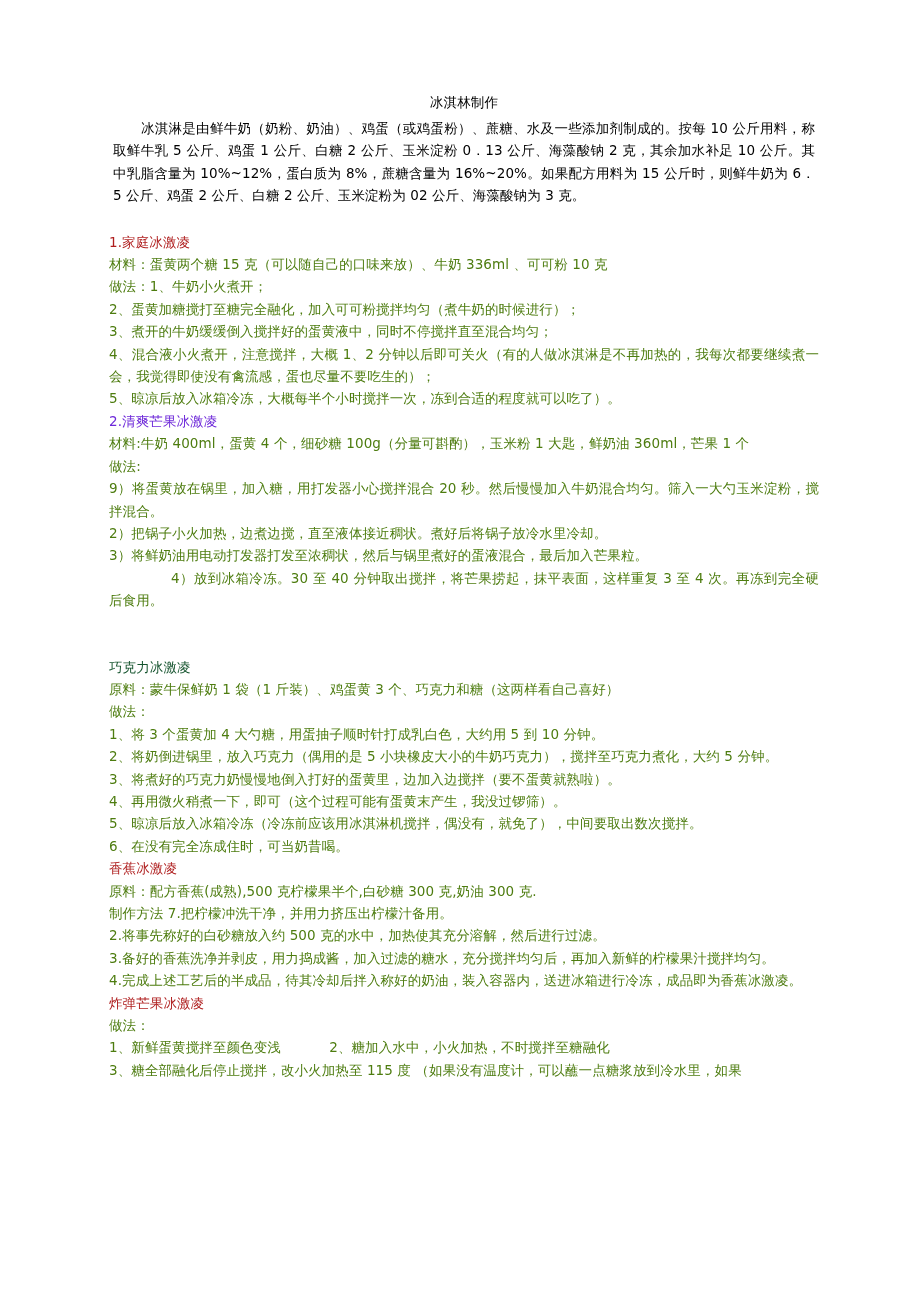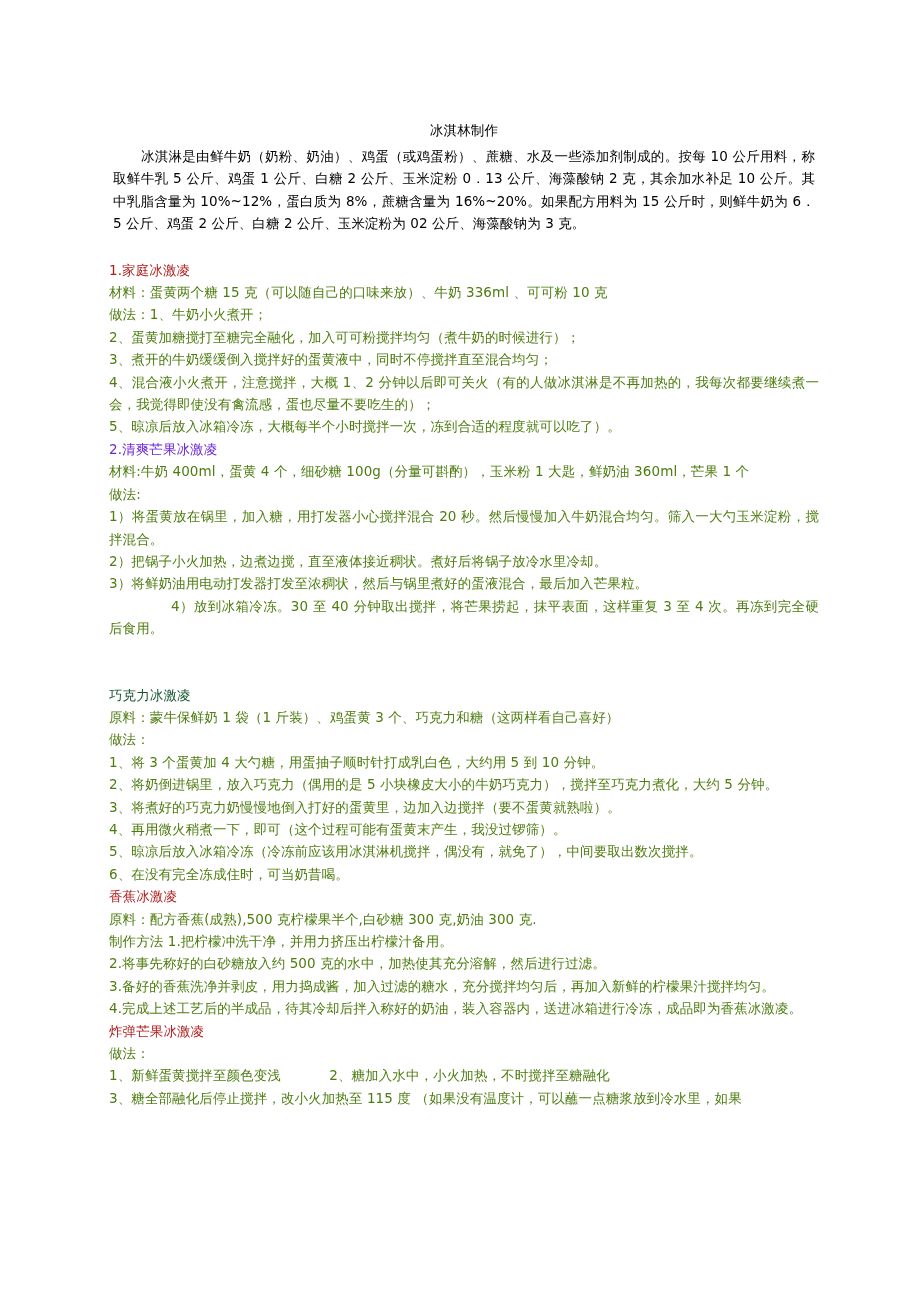--- a/index.html
+++ b/index.html
@@ -13,21 +13,21 @@
     width: 920px;
     height: 1302px;
     background: #ffffff;
     box-sizing: border-box;
     overflow: hidden;
     font-family: "DejaVu Sans", "Liberation Sans", sans-serif;
   }
   .content {
     position: absolute;
     left: 109px;
-    top: 120px;
+    top: 92px;
     width: 710px;
   }
   .doc-title {
     text-align: center;
     font-size: 13.5px;
     line-height: 21px;
     color: #000000;
     margin: 0 0 4px 0;
     letter-spacing: 0.2px;
   }
@@ -84,42 +84,42 @@
       <div class="line">2、蛋黄加糖搅打至糖完全融化，加入可可粉搅拌均匀（煮牛奶的时候进行）；</div>
       <div class="line">3、煮开的牛奶缓缓倒入搅拌好的蛋黄液中，同时不停搅拌直至混合均匀；</div>
       <div class="line wrap">4、混合液小火煮开，注意搅拌，大概 1、2 分钟以后即可关火（有的人做冰淇淋是不再加热的，我每次都要继续煮一会，我觉得即使没有禽流感，蛋也尽量不要吃生的）；</div>
       <div class="line">5、晾凉后放入冰箱冷冻，大概每半个小时搅拌一次，冻到合适的程度就可以吃了）。</div>
     </div>
 
     <div>
       <div class="heading" style="color: #6d28d9;">2.清爽芒果冰激凌</div>
       <div class="line">材料:牛奶 400ml，蛋黄 4 个，细砂糖 100g（分量可斟酌），玉米粉 1 大匙，鲜奶油 360ml，芒果 1 个</div>
       <div class="line">做法:</div>
-      <div class="line wrap">1）将蛋黄放在锅里，加入糖，用打发器小心搅拌混合 20 秒。然后慢慢加入牛奶混合均匀。筛入一大勺玉米淀粉，搅拌混合。</div>
+      <div class="line wrap">9）将蛋黄放在锅里，加入糖，用打发器小心搅拌混合 20 秒。然后慢慢加入牛奶混合均匀。筛入一大勺玉米淀粉，搅拌混合。</div>
       <div class="line">2）把锅子小火加热，边煮边搅，直至液体接近稠状。煮好后将锅子放冷水里冷却。</div>
       <div class="line">3）将鲜奶油用电动打发器打发至浓稠状，然后与锅里煮好的蛋液混合，最后加入芒果粒。</div>
       <div class="line wrap sub-indent">4）放到冰箱冷冻。30 至 40 分钟取出搅拌，将芒果捞起，抹平表面，这样重复 3 至 4 次。再冻到完全硬后食用。</div>
     </div>
 
     <div>
       <div class="heading" style="color: #14532d; margin-top: 44px;">巧克力冰激凌</div>
       <div class="line">原料：蒙牛保鲜奶 1 袋（1 斤装）、鸡蛋黄 3 个、巧克力和糖（这两样看自己喜好）</div>
       <div class="line">做法：</div>
       <div class="line">1、将 3 个蛋黄加 4 大勺糖，用蛋抽子顺时针打成乳白色，大约用 5 到 10 分钟。</div>
       <div class="line wrap">2、将奶倒进锅里，放入巧克力（偶用的是 5 小块橡皮大小的牛奶巧克力），搅拌至巧克力煮化，大约 5 分钟。</div>
       <div class="line">3、将煮好的巧克力奶慢慢地倒入打好的蛋黄里，边加入边搅拌（要不蛋黄就熟啦）。</div>
       <div class="line">4、再用微火稍煮一下，即可（这个过程可能有蛋黄末产生，我没过锣筛）。</div>
       <div class="line">5、晾凉后放入冰箱冷冻（冷冻前应该用冰淇淋机搅拌，偶没有，就免了），中间要取出数次搅拌。</div>
       <div class="line">6、在没有完全冻成住时，可当奶昔喝。</div>
     </div>
 
     <div>
       <div class="heading" style="color: rgb(175, 30, 30);">香蕉冰激凌</div>
       <div class="line">原料：配方香蕉(成熟),500 克柠檬果半个,白砂糖 300 克,奶油 300 克.</div>
-      <div class="line">制作方法 1.把柠檬冲洗干净，并用力挤压出柠檬汁备用。</div>
+      <div class="line">制作方法 7.把柠檬冲洗干净，并用力挤压出柠檬汁备用。</div>
       <div class="line">2.将事先称好的白砂糖放入约 500 克的水中，加热使其充分溶解，然后进行过滤。</div>
       <div class="line wrap">3.备好的香蕉洗净并剥皮，用力捣成酱，加入过滤的糖水，充分搅拌均匀后，再加入新鲜的柠檬果汁搅拌均匀。</div>
       <div class="line wrap">4.完成上述工艺后的半成品，待其冷却后拌入称好的奶油，装入容器内，送进冰箱进行冷冻，成品即为香蕉冰激凌。</div>
     </div>
 
     <div>
       <div class="heading" style="color: rgb(175, 30, 30);">炸弹芒果冰激凌</div>
       <div class="line">做法：</div>
       <div class="line">1、新鲜蛋黄搅拌至颜色变浅           2、糖加入水中，小火加热，不时搅拌至糖融化</div>
       <div class="line">3、糖全部融化后停止搅拌，改小火加热至 115 度 （如果没有温度计，可以蘸一点糖浆放到冷水里，如果</div>

